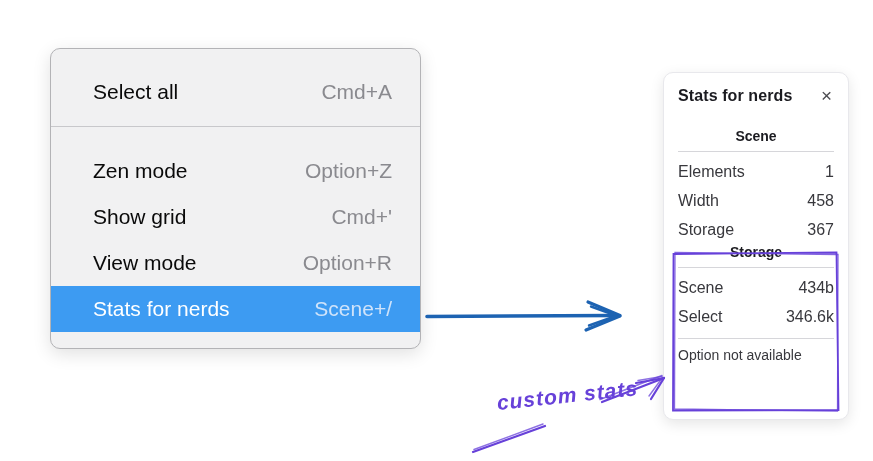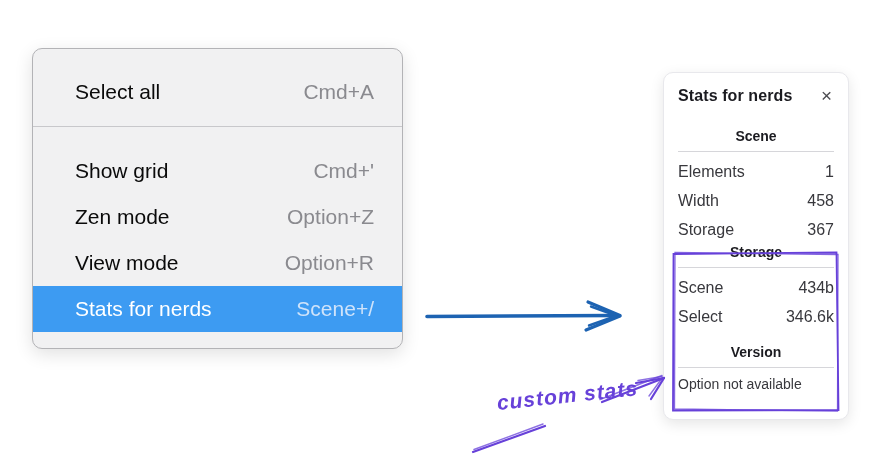--- a/index.html
+++ b/index.html
@@ -21,21 +21,21 @@
   }
   *{margin:0;padding:0;box-sizing:border-box;}
   html,body{background:#ffffff;}
   body{font-family:"Liberation Sans", sans-serif;}
   .canvas{
     position:relative;width:873px;height:461px;background:#ffffff;overflow:hidden;
   }
 
   
   .menu{
-    position:absolute;left:32px;top:48px;width:371px;height:301px;
+    position:absolute;left:50px;top:48px;width:371px;height:301px;
     background:var(--menu-bg,#f1f1f2);
     border:1px solid var(--menu-border,#b3b3b6);
     border-radius:10px;
     box-shadow:0 5px 18px rgba(0,0,0,0.12);
     overflow:hidden;
   }
   .menu-group-top{padding:20px 0 11px 0;}
   .menu-group-bottom{padding:21px 0 16px 0;}
   .menu-divider{height:1px;background:var(--menu-divider,#c8c8cb);}
   .menu-item{
@@ -101,26 +101,26 @@
   <div class="menu">
     <div class="menu-group-top">
       <div class="menu-item">
         <span class="mi-label">Select all</span>
         <span class="mi-shortcut">Cmd+A</span>
       </div>
     </div>
     <div class="menu-divider"></div>
     <div class="menu-group-bottom">
       <div class="menu-item">
+        <span class="mi-label">Zen mode</span>
+        <span class="mi-shortcut">Option+Z</span>
+      </div>
+      <div class="menu-item">
         <span class="mi-label">Show grid</span>
         <span class="mi-shortcut">Cmd+'</span>
-      </div>
-      <div class="menu-item">
-        <span class="mi-label">Zen mode</span>
-        <span class="mi-shortcut">Option+Z</span>
       </div>
       <div class="menu-item">
         <span class="mi-label">View mode</span>
         <span class="mi-shortcut">Option+R</span>
       </div>
       <div class="menu-item selected">
         <span class="mi-label">Stats for nerds</span>
         <span class="mi-shortcut">Scene+/</span>
       </div>
     </div>
@@ -151,21 +151,20 @@
     <div class="sp-hr"></div>
     <div class="stat-row">
       <span>Scene</span>
       <span>434b</span>
     </div>
     <div class="stat-row">
       <span>Select</span>
       <span>346.6k</span>
     </div>
 
-    <div class="sp-section-heading h-version">Version</div>
     <div class="sp-hr"></div>
     <div class="sp-note">Option not available</div>
   </div>
 
   <svg class="overlay" viewBox="0 0 873 461" xmlns="http://www.w3.org/2000/svg">
 
     <g>
       <path class="blue-stroke" stroke-width="3.6" d="M427,316.5 L613,315.5"></path>
       <path class="blue-stroke" stroke-width="3.2" d="M588,302 L620,315.5"></path>
       <path class="blue-stroke" stroke-width="3.2" d="M586,330 L620,316"></path>

